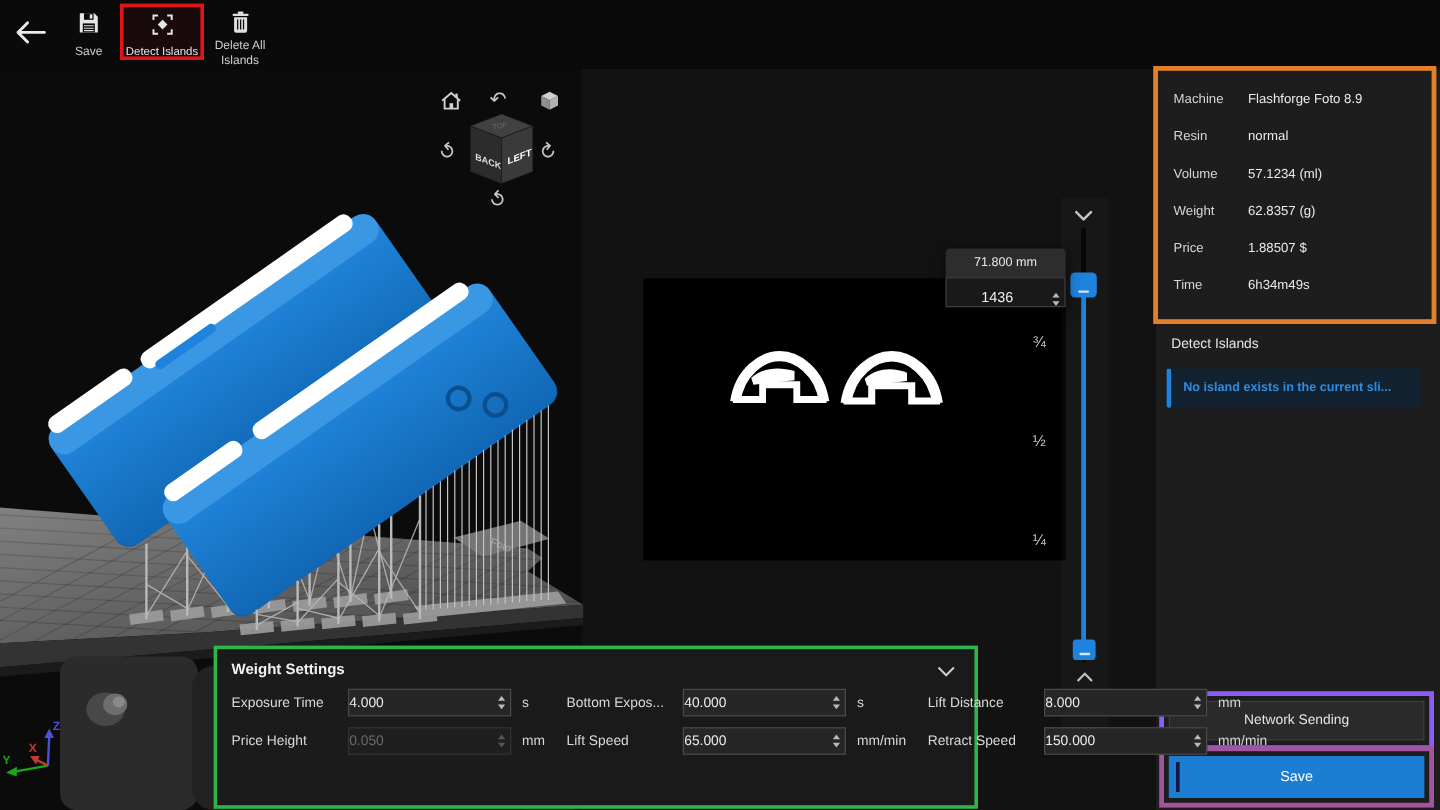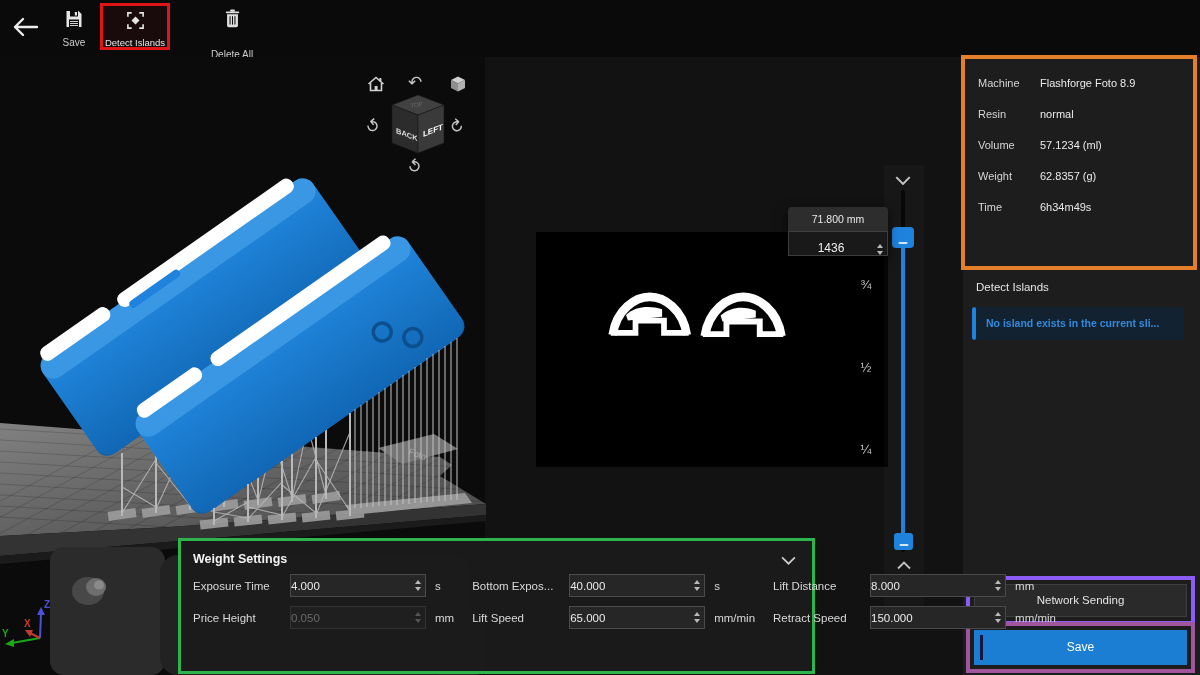--- a/index.html
+++ b/index.html
@@ -8,21 +8,21 @@
 
   
   .toolbar { position:absolute; left:0; top:0; width:1200px; height:57px; background:#0a0a0a; }
   .back-btn { position:absolute; left:10px; top:13px; width:30px; height:28px; cursor:pointer; }
   .tool-btn { position:absolute; display:flex; flex-direction:column; align-items:center; gap:4px; padding-top:7px; cursor:pointer; }
   .tool-btn .tlabel { font-size:10px; color:#cfcfcf; text-align:center; line-height:1.2; white-space:nowrap; }
   .tb-save { left:52px; top:2px; width:44px; height:52px; }
   .frame-red { position:absolute; left:100px; top:3px; width:70px; height:47px; border:3px solid #e01616; background:rgba(225,22,22,0.07); }
   .tb-detect { left:0; top:0; width:64px; height:41px; padding-top:5px; gap:3px; }
   .tb-detect .tlabel { font-size:9.5px; color:#e8e8e8; }
-  .tb-delete { left:172px; top:2px; width:56px; height:54px; gap:17px;margin-left:32px; }
+  .tb-delete { left:172px; top:2px; width:56px; height:54px; gap:0; }
 
   
   .viewport { position:absolute; left:0; top:57px; width:963px; height:618px; background:#0b0b0b; overflow:hidden; }
   .center-bg { position:absolute; left:485px; top:0; width:478px; height:618px; background:#121212; }
   .scene { position:absolute; left:0; top:0; }
 
   
   .vc-icon { position:absolute; cursor:pointer; }
   .rot-glyph { position:absolute; font-size:17px; color:#c6c6c6; cursor:pointer; line-height:1; }
 
@@ -431,20 +431,24 @@
         </div>
       <div class="mi-row">
           <span class="mi-label">Volume</span>
           <span class="mi-value">57.1234 (ml)</span>
         </div>
       <div class="mi-row">
           <span class="mi-label">Weight</span>
           <span class="mi-value">62.8357 (g)</span>
         </div>
       <div class="mi-row">
+          <span class="mi-label">Price</span>
+          <span class="mi-value">1.88507 $</span>
+        </div>
+      <div class="mi-row">
           <span class="mi-label">Time</span>
           <span class="mi-value">6h34m49s</span>
         </div>
     </div>
     <div class="frame-orange"></div>
 
     <div class="di-title">Detect Islands</div>
     <div class="di-msg">
       <span class="bar"></span>
       <span class="msg-text">No island exists in the current sli...</span>

